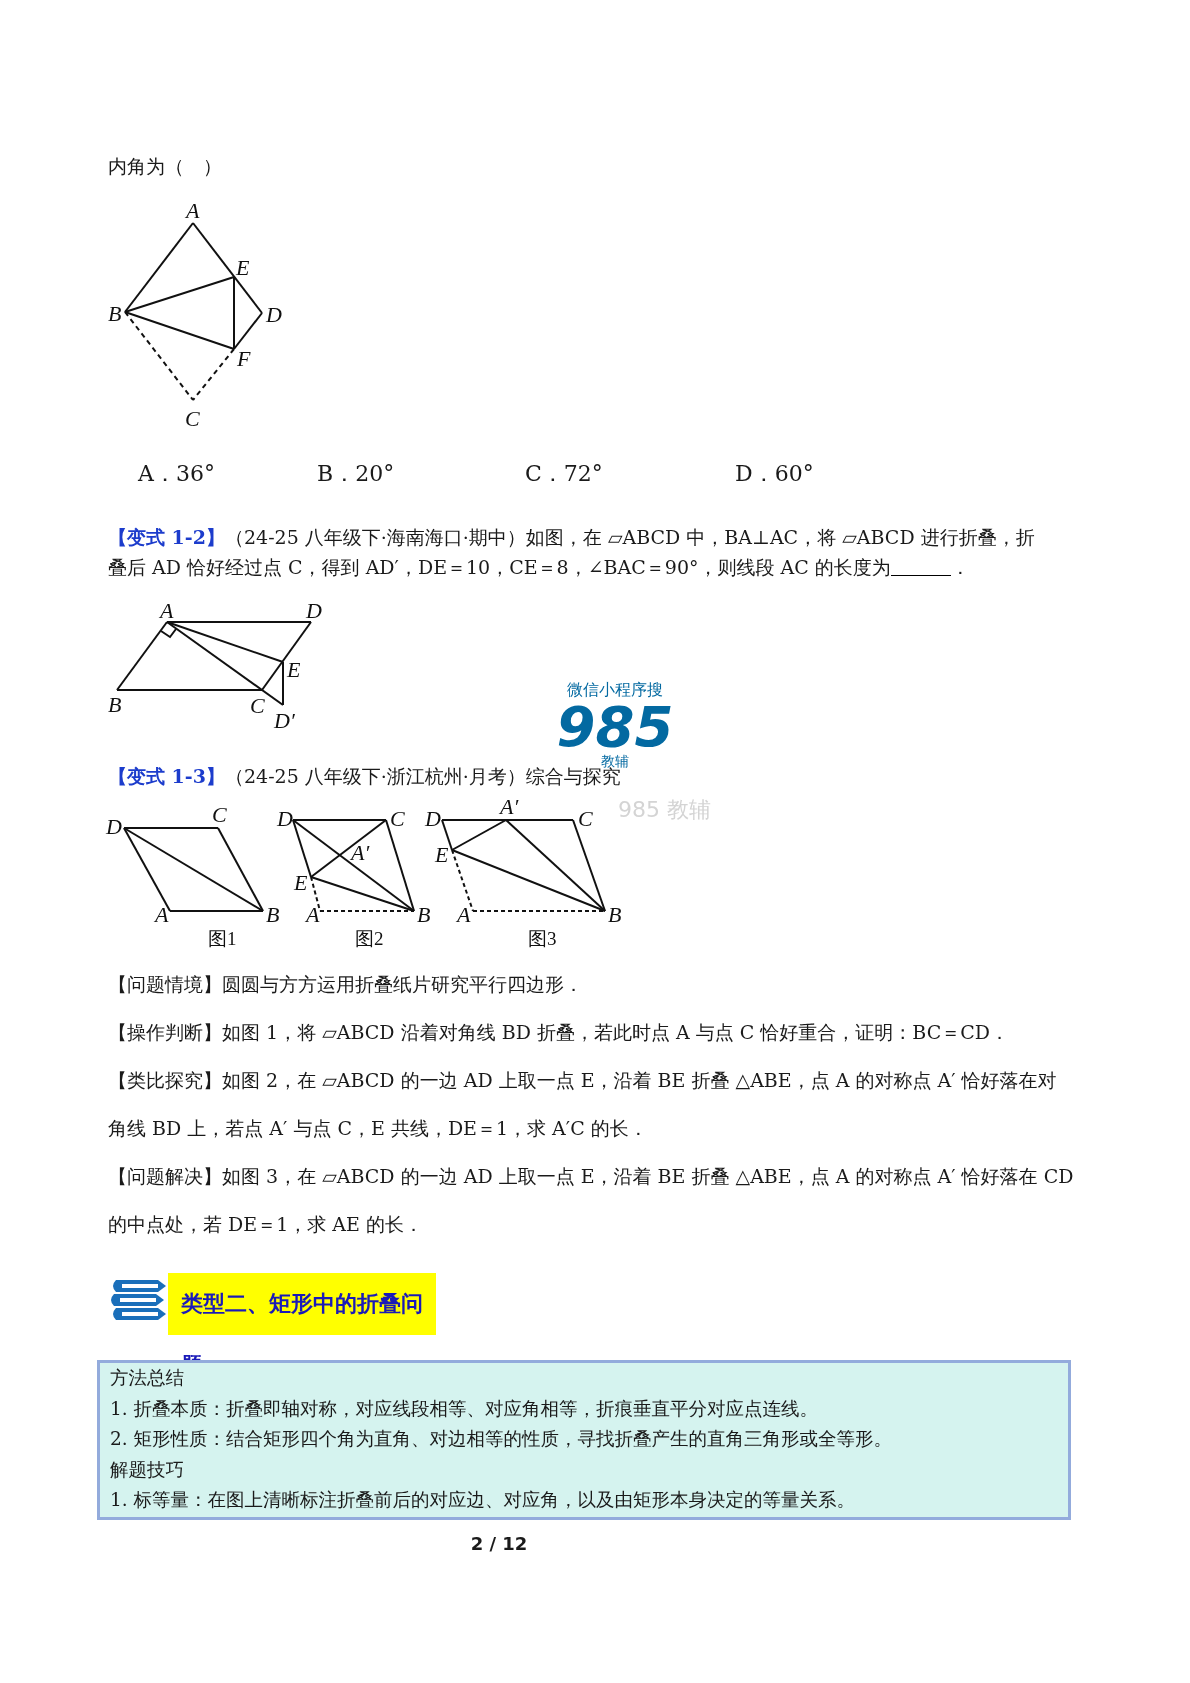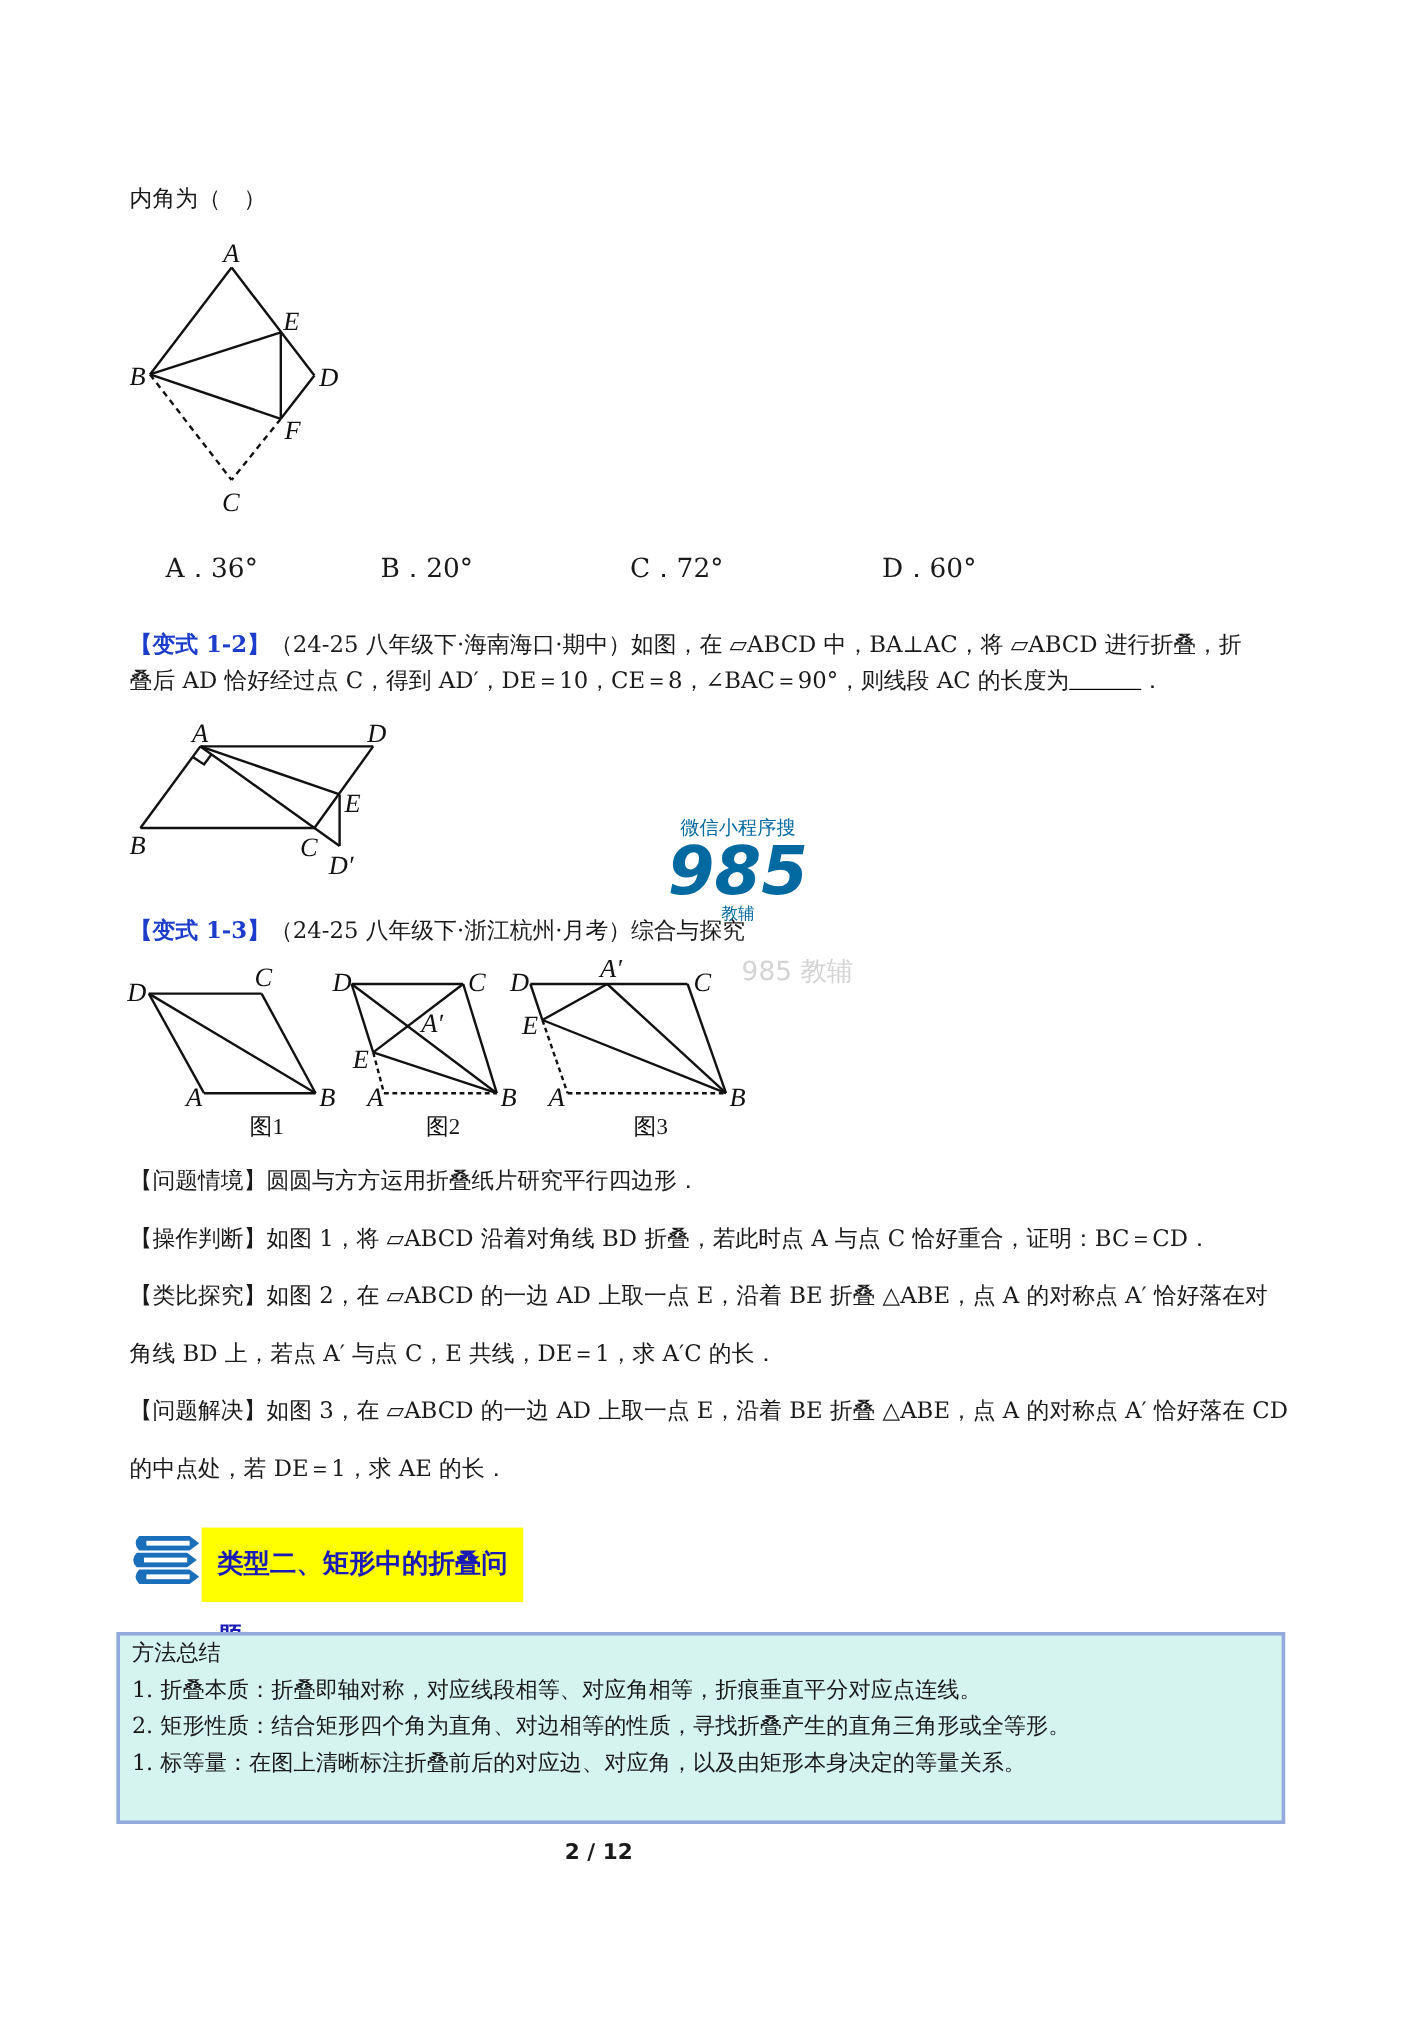--- a/index.html
+++ b/index.html
@@ -158,16 +158,17 @@
     <rect x="12" y="22" width="36" height="4"></rect>
     <rect x="14" y="36" width="36" height="4"></rect>
   </g>
 </svg>
 <div class="heading">类型二、矩形中的折叠问题</div>
 
 <div class="box">
   <div>方法总结</div>
   <div>1.  折叠本质：折叠即轴对称，对应线段相等、对应角相等，折痕垂直平分对应点连线。</div>
   <div>2.  矩形性质：结合矩形四个角为直角、对边相等的性质，寻找折叠产生的直角三角形或全等形。</div>
+  <div>解题技巧</div>
   <div>1.  标等量：在图上清晰标注折叠前后的对应边、对应角，以及由矩形本身决定的等量关系。</div>
 </div>
 
 <div class="pagenum">2 / 12</div>
 
 </body></html>

